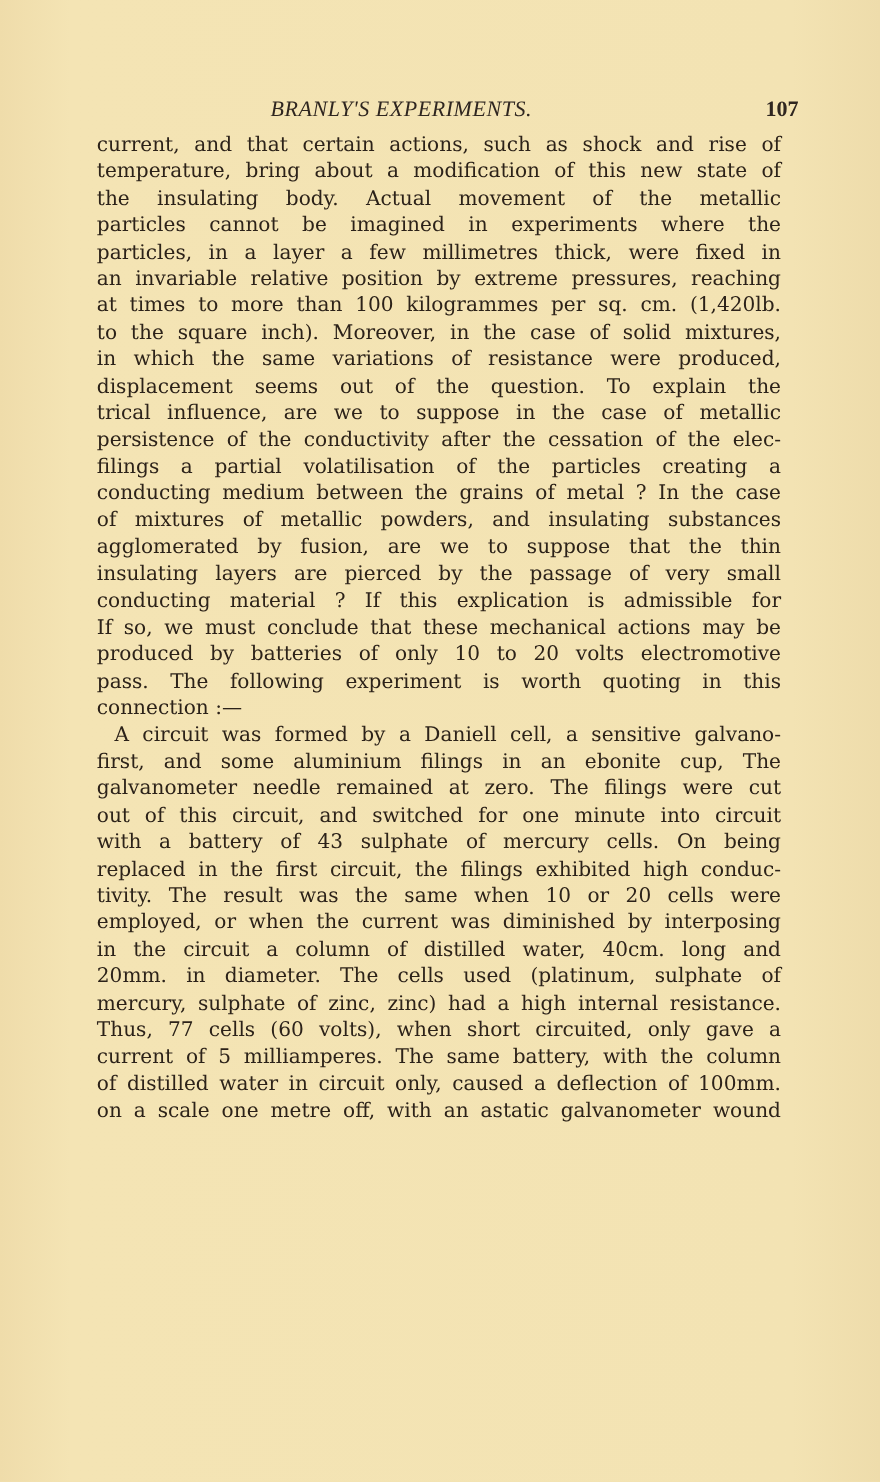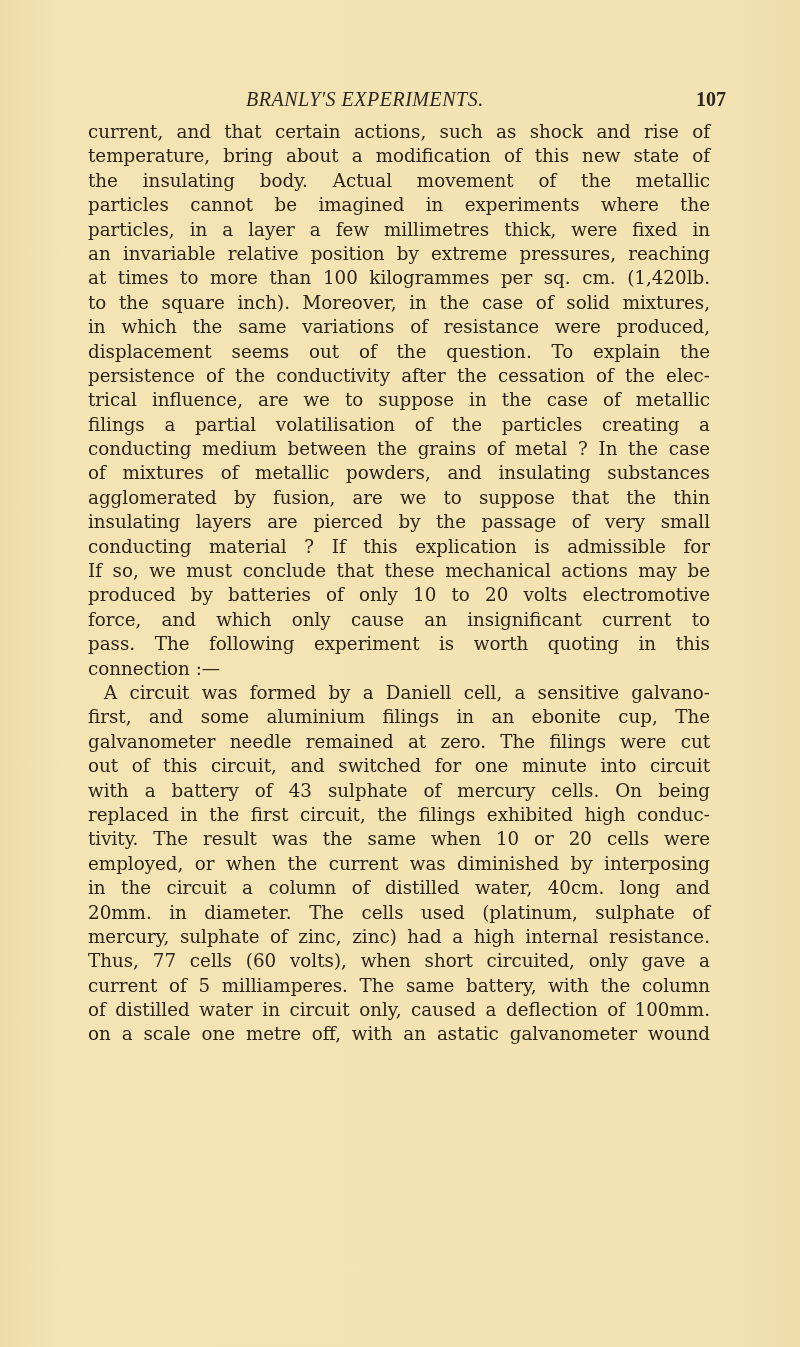--- a/index.html
+++ b/index.html
@@ -86,31 +86,30 @@
       <span class="line">current, and that certain actions, such as shock and rise of</span>
       <span class="line">temperature, bring about a modification of this new state of</span>
       <span class="line">the insulating body. Actual movement of the metallic</span>
       <span class="line">particles cannot be imagined in experiments where the</span>
       <span class="line">particles, in a layer a few millimetres thick, were fixed in</span>
       <span class="line">an invariable relative position by extreme pressures, reaching</span>
       <span class="line">at times to more than 100 kilogrammes per sq. cm. (1,420lb.</span>
       <span class="line">to the square inch). Moreover, in the case of solid mixtures,</span>
       <span class="line">in which the same variations of resistance were produced,</span>
       <span class="line">displacement seems out of the question. To explain the</span>
+      <span class="line">trical influence, are we to suppose in the case of metallic</span>
       <span class="line">persistence of the conductivity after the cessation of the elec-</span>
-      <span class="line">trical influence, are we to suppose in the case of metallic</span>
       <span class="line">filings a partial volatilisation of the particles creating a</span>
       <span class="line">conducting medium between the grains of metal ? In the case</span>
       <span class="line">of mixtures of metallic powders, and insulating substances</span>
       <span class="line">agglomerated by fusion, are we to suppose that the thin</span>
       <span class="line">insulating layers are pierced by the passage of very small</span>
       <span class="line">conducting material ? If this explication is admissible for</span>
       <span class="line">If so, we must conclude that these mechanical actions may be</span>
       <span class="line">produced by batteries of only 10 to 20 volts electromotive</span>
-      <span class="line">force, and which only cause an insignificant current to</span>
       <span class="line">pass. The following experiment is worth quoting in this</span>
       <span class="line last">connection :—</span>
     </div>
     <div>
       <span class="line indent">A circuit was formed by a Daniell cell, a sensitive galvano-</span>
       <span class="line">first, and some aluminium filings in an ebonite cup, The</span>
       <span class="line">galvanometer needle remained at zero. The filings were cut</span>
       <span class="line">out of this circuit, and switched for one minute into circuit</span>
       <span class="line">with a battery of 43 sulphate of mercury cells. On being</span>
       <span class="line">replaced in the first circuit, the filings exhibited high conduc-</span>

